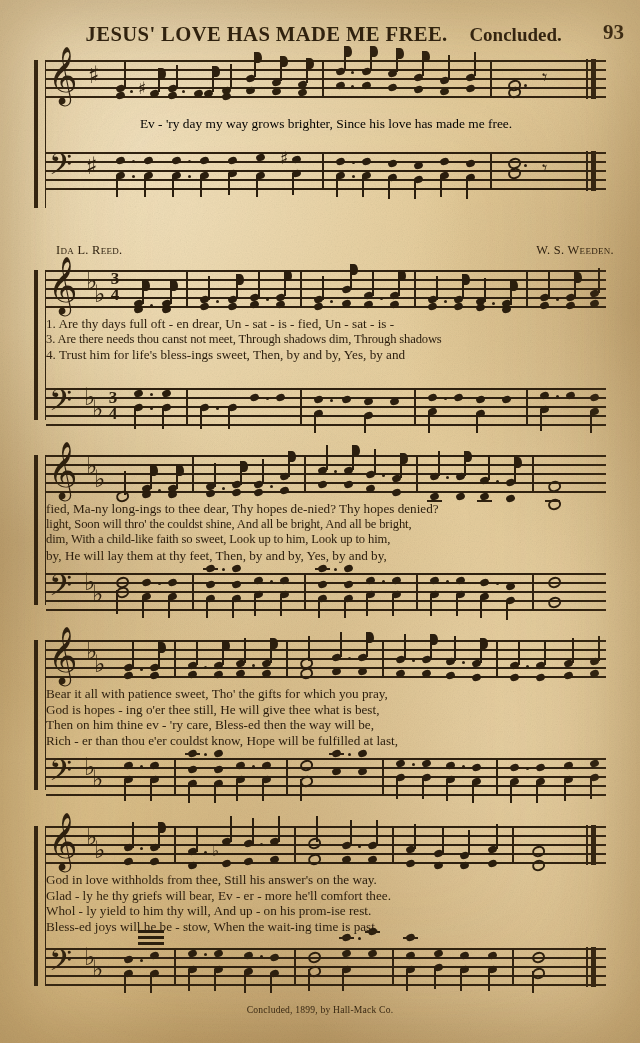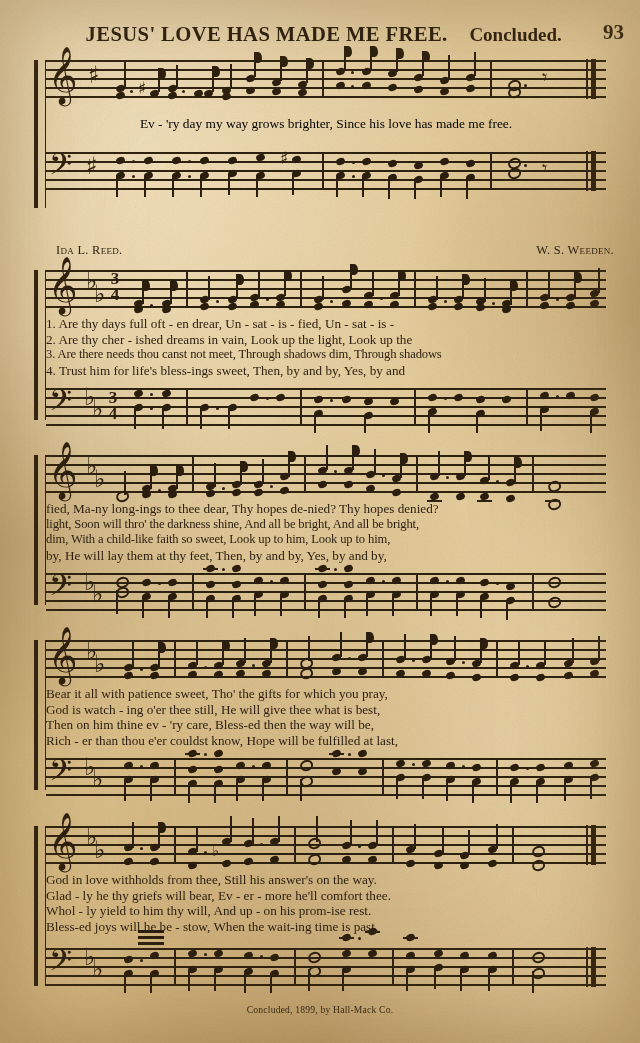--- a/index.html
+++ b/index.html
@@ -386,21 +386,20 @@
         <div class="stem" style="left:528px; top:2px; height:25px;"></div>
           <div class="flag" style="left:529px; top:2px;"></div>
         <div class="nh" style="left:544px; top:20px;"></div>
           <div class="nh" style="left:544px; top:30px;"></div>
         <div class="stem" style="left:552px; top:-2px; height:25px;"></div>
       </div>
     </div>
 
     <div class="lyrics" style="top:46px; left:12px;">
       <div class="lyr-line">1. Are   thy    days   full  oft - en   drear, Un - sat - is - fied, Un - sat - is -</div>
-      <div class="lyr-line">2. Are  thy    cher - ished dreams in vain, Look up   the   light, Look up   the</div>
       <div class="lyr-line sm">3. Are there needs thou canst not meet, Through shadows dim, Through shadows</div>
       <div class="lyr-line">4. Trust him  for    life's bless-ings sweet, Then, by  and   by,  Yes, by  and</div>
     </div>
 
     <div class="staffwrap" style="top:118px;">
       <div class="staff">
         <div class="line l0"></div>
           <div class="line l1"></div>
           <div class="line l2"></div>
           <div class="line l3"></div>
@@ -557,21 +556,21 @@
         <div class="barline" style="left:486px;"></div>
 
         <div class="nh open" style="left:502px; top:26px;"></div>
         <div class="nh open" style="left:502px; top:44px;"></div>
         <div class="ledger" style="left:499px; top:45px;"></div>
       </div>
     </div>
 
     <div class="lyrics" style="top:46px; left:12px;">
       <div class="lyr-line">fied, Ma-ny   long-ings  to thee dear, Thy hopes de-nied? Thy hopes denied?</div>
-      <div class="lyr-line sm">light, Soon will thro' the darkness shine, And all be bright, And all be bright,</div>
+      <div class="lyr-line sm">light, Soon will thro' the couldst shine, And all be bright, And all be bright,</div>
       <div class="lyr-line sm">dim, With a   child-like faith so sweet, Look up to   him, Look up to    him,</div>
       <div class="lyr-line">by,  He  will   lay them at  thy   feet, Then, by and  by, Yes, by   and   by,</div>
     </div>
 
     <div class="staffwrap" style="top:118px;">
       <div class="staff">
         <div class="line l0"></div>
           <div class="line l1"></div>
           <div class="line l2"></div>
           <div class="line l3"></div>
@@ -743,21 +742,21 @@
           <div class="nh" style="left:518px; top:32px;"></div>
         <div class="stem" style="left:526px; top:-2px; height:25px;"></div>
         <div class="nh" style="left:544px; top:18px;"></div>
           <div class="nh" style="left:544px; top:30px;"></div>
         <div class="stem" style="left:552px; top:-4px; height:25px;"></div>
       </div>
     </div>
 
     <div class="lyrics" style="top:46px; left:12px;">
       <div class="lyr-line">Bear   it     all     with patience   sweet, Tho' the  gifts   for which you   pray,</div>
-      <div class="lyr-line">God   is  watch - ing o'er  thee   still,  He will  give   thee what is     best,</div>
+      <div class="lyr-line">God   is  hopes - ing o'er  thee   still,  He will  give   thee what is     best,</div>
       <div class="lyr-line">Then   on   him   thine ev -  'ry   care, Bless-ed  then   the way will     be,</div>
       <div class="lyr-line">Rich - er   than  thou e'er couldst know, Hope will be    fulfilled  at     last,</div>
     </div>
 
     <div class="staffwrap" style="top:118px;">
       <div class="staff">
         <div class="line l0"></div>
           <div class="line l1"></div>
           <div class="line l2"></div>
           <div class="line l3"></div>

